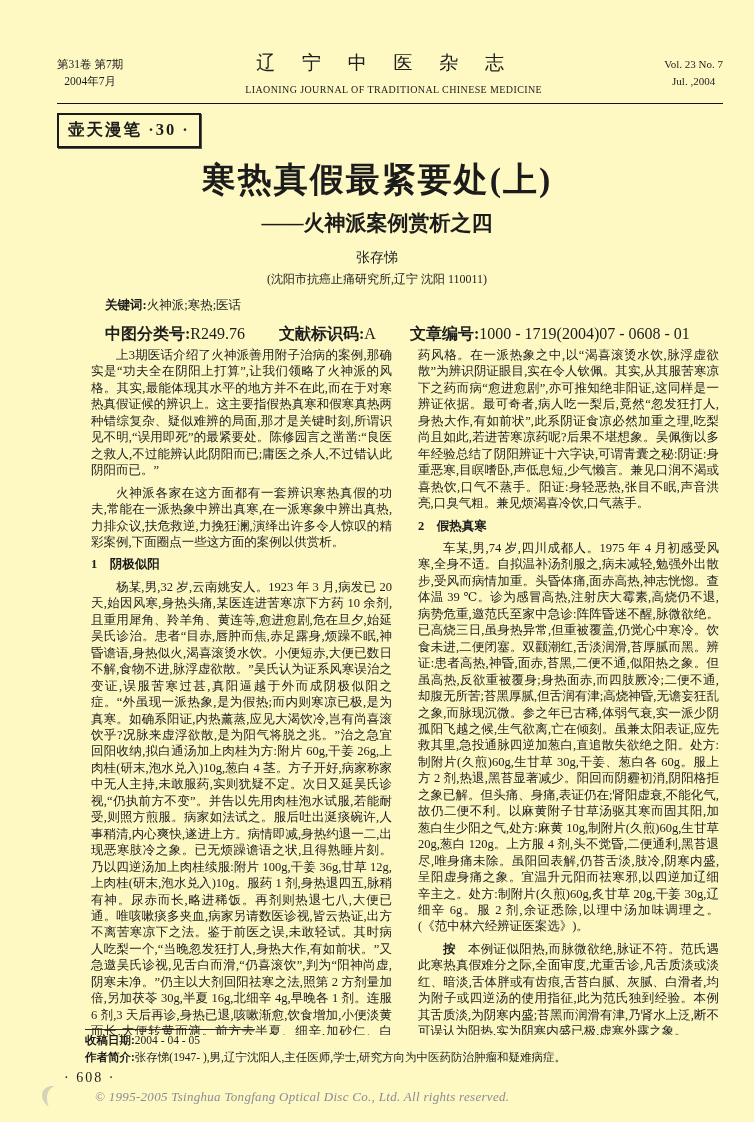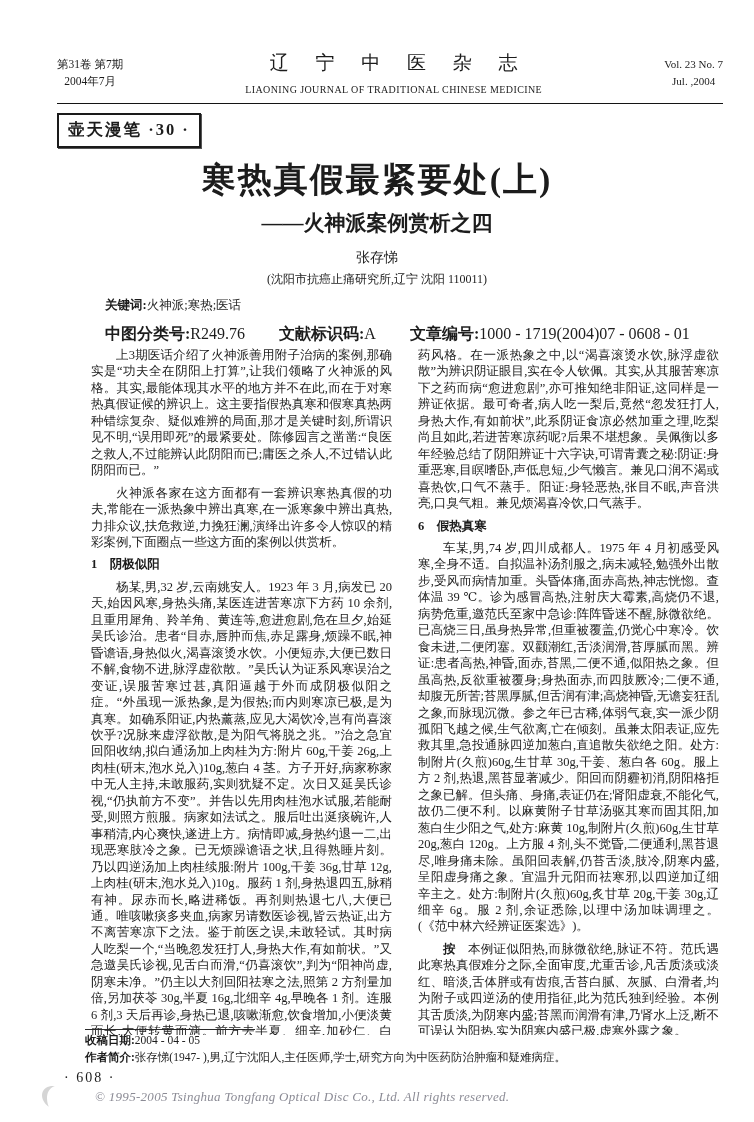--- a/index.html
+++ b/index.html
@@ -1,26 +1,26 @@
 <!DOCTYPE html>
 <html><head>
 <meta charset="utf-8">
 <style>
   * { margin:0; padding:0; box-sizing:border-box; }
   html,body { background:#e8e8e8; }
   .page {
     position:relative; width:754px; height:1122px; margin:0 auto;
-    background:#ffffff; color:#1c1c1c; overflow:hidden;
+    background:#fef9c3; color:#1c1c1c; overflow:hidden;
     font-family:"Liberation Serif","DejaVu Serif",serif;
   }
   
   .masthead { position:absolute; top:50px; left:57px; width:666px;
     display:flex; justify-content:space-between; align-items:center; }
   .mast-left { font-size:11.5px; line-height:17px; text-align:center; white-space:nowrap; }
-  .mast-center { text-align:center; }
+  .mast-center { }
   .journal-cn { font-size:19px; letter-spacing:11px; text-indent:11px; font-weight:500; }
   .journal-en { font-size:10px; letter-spacing:.4px; margin-top:8px; }
   .mast-right { font-size:11px; line-height:17px; text-align:center; white-space:nowrap; }
   .mast-rule { position:absolute; top:103px; left:57px; width:666px; border-top:1.6px solid #141414; }
   
   .badge { position:absolute; top:113px; left:57px; border:2.5px solid #1a1a1a;
     padding:4px 9px 5px; font-size:16.5px; font-weight:600; letter-spacing:2px;
     box-shadow:1px 1px 0 #555; }
   
   .title { position:absolute; top:157px; left:0; width:100%; text-align:center;
@@ -91,21 +91,21 @@
   <div class="columns">
     <div class="col">
       <p class="p-indent">上3期医话介绍了火神派善用附子治病的案例,那确实是“功夫全在阴阳上打算”,让我们领略了火神派的风格。其实,最能体现其水平的地方并不在此,而在于对寒热真假证候的辨识上。这主要指假热真寒和假寒真热两种错综复杂、疑似难辨的局面,那才是关键时刻,所谓识见不明,“误用即死”的最紧要处。陈修园言之凿凿:“良医之救人,不过能辨认此阴阳而已;庸医之杀人,不过错认此阴阳而已。”</p>
       <p class="p-indent">火神派各家在这方面都有一套辨识寒热真假的功夫,常能在一派热象中辨出真寒,在一派寒象中辨出真热,力排众议,扶危救逆,力挽狂澜,演绎出许多令人惊叹的精彩案例,下面圈点一些这方面的案例以供赏析。</p>
       <p class="p-head">1　阴极似阳</p>
       <p class="p-indent">杨某,男,32 岁,云南姚安人。1923 年 3 月,病发已 20 天,始因风寒,身热头痛,某医连进苦寒凉下方药 10 余剂,且重用犀角、羚羊角、黄连等,愈进愈剧,危在旦夕,始延吴氏诊治。患者“目赤,唇肿而焦,赤足露身,烦躁不眠,神昏谵语,身热似火,渴喜滚烫水饮。小便短赤,大便已数日不解,食物不进,脉浮虚欲散。”吴氏认为证系风寒误治之变证,误服苦寒过甚,真阳逼越于外而成阴极似阳之症。“外虽现一派热象,是为假热;而内则寒凉已极,是为真寒。如确系阳证,内热薰蒸,应见大渴饮冷,岂有尚喜滚饮乎?况脉来虚浮欲散,是为阳气将脱之兆。”治之急宜回阳收纳,拟白通汤加上肉桂为方:附片 60g,干姜 26g,上肉桂(研末,泡水兑入)10g,葱白 4 茎。方子开好,病家称家中无人主持,未敢服药,实则犹疑不定。次日又延吴氏诊视,“仍执前方不变”。并告以先用肉桂泡水试服,若能耐受,则照方煎服。病家如法试之。服后吐出涎痰碗许,人事稍清,内心爽快,遂进上方。病情即减,身热约退一二,出现恶寒肢冷之象。已无烦躁谵语之状,且得熟睡片刻。乃以四逆汤加上肉桂续服:附片 100g,干姜 36g,甘草 12g,上肉桂(研末,泡水兑入)10g。服药 1 剂,身热退四五,脉稍有神。尿赤而长,略进稀饭。再剂则热退七八,大便已通。唯咳嗽痰多夹血,病家另请数医诊视,皆云热证,出方不离苦寒凉下之法。鉴于前医之误,未敢轻试。其时病人吃梨一个,“当晚忽发狂打人,身热大作,有如前状。”又急邀吴氏诊视,见舌白而滑,“仍喜滚饮”,判为“阳神尚虚,阴寒未净。”仍主以大剂回阳祛寒之法,照第 2 方剂量加倍,另加茯苓 30g,半夏 16g,北细辛 4g,早晚各 1 剂。连服 6 剂,3 天后再诊,身热已退,咳嗽渐愈,饮食增加,小便淡黄而长,大便转黄而溏。前方去半夏、细辛,加砂仁、白术、黄芪,连进 10 余剂,诸症俱愈。(《吴佩衡医案》)。</p>
       <p class="p-indent"><span class="an">按</span><span>此案既显吴氏辨证准确,独具慧眼,又示其火神用</span></p>
     </div>
     <div class="col">
       <p>药风格。在一派热象之中,以“渴喜滚烫水饮,脉浮虚欲散”为辨识阴证眼目,实在令人钦佩。其实,从其服苦寒凉下之药而病“愈进愈剧”,亦可推知绝非阳证,这同样是一辨证依据。最可奇者,病人吃一梨后,竟然“忽发狂打人,身热大作,有如前状”,此系阴证食凉必然加重之理,吃梨尚且如此,若进苦寒凉药呢?后果不堪想象。吴佩衡以多年经验总结了阴阳辨证十六字诀,可谓青囊之秘:阴证:身重恶寒,目瞑嗜卧,声低息短,少气懒言。兼见口润不渴或喜热饮,口气不蒸手。阳证:身轻恶热,张目不眠,声音洪亮,口臭气粗。兼见烦渴喜冷饮,口气蒸手。</p>
-      <p class="p-head">6　假热真寒</p>
+      <p class="p-head">2　假热真寒</p>
       <p class="p-indent">车某,男,74 岁,四川成都人。1975 年 4 月初感受风寒,全身不适。自拟温补汤剂服之,病未减轻,勉强外出散步,受风而病情加重。头昏体痛,面赤高热,神志恍惚。查体温 39 ℃。诊为感冒高热,注射庆大霉素,高烧仍不退,病势危重,邀范氏至家中急诊:阵阵昏迷不醒,脉微欲绝。已高烧三日,虽身热异常,但重被覆盖,仍觉心中寒冷。饮食未进,二便闭塞。双颧潮红,舌淡润滑,苔厚腻而黑。辨证:患者高热,神昏,面赤,苔黑,二便不通,似阳热之象。但虽高热,反欲重被覆身;身热面赤,而四肢厥冷;二便不通,却腹无所苦;苔黑厚腻,但舌润有津;高烧神昏,无谵妄狂乱之象,而脉现沉微。参之年已古稀,体弱气衰,实一派少阴孤阳飞越之候,生气欲离,亡在倾刻。虽兼太阳表证,应先救其里,急投通脉四逆加葱白,直追散失欲绝之阳。处方:制附片(久煎)60g,生甘草 30g,干姜、葱白各 60g。服上方 2 剂,热退,黑苔显著减少。阳回而阴霾初消,阴阳格拒之象已解。但头痛、身痛,表证仍在;肾阳虚衰,不能化气,故仍二便不利。以麻黄附子甘草汤驱其寒而固其阳,加葱白生少阳之气,处方:麻黄 10g,制附片(久煎)60g,生甘草 20g,葱白 120g。上方服 4 剂,头不觉昏,二便通利,黑苔退尽,唯身痛未除。虽阳回表解,仍苔舌淡,肢冷,阴寒内盛,呈阳虚身痛之象。宜温升元阳而祛寒邪,以四逆加辽细辛主之。处方:制附片(久煎)60g,炙甘草 20g,干姜 30g,辽细辛 6g。服 2 剂,余证悉除,以理中汤加味调理之。(《范中林六经辨证医案选》)。</p>
       <p class="p-indent"><span class="an">按</span><span>本例证似阳热,而脉微欲绝,脉证不符。范氏遇此寒热真假难分之际,全面审度,尤重舌诊,凡舌质淡或淡红、暗淡,舌体胖或有齿痕,舌苔白腻、灰腻、白滑者,均为附子或四逆汤的使用指征,此为范氏独到经验。本例其舌质淡,为阴寒内盛;苔黑而润滑有津,乃肾水上泛,断不可误认为阳热,实为阴寒内盛已极,虚寒外露之象。</span></p>
       <p class="editor-line">编辑:李　立</p>
     </div>
   </div>
 
   <div class="footnote-rule"></div>
   <div class="received">
     <span class="blabel">收稿日期:</span><span>2004 - 04 - 05</span>
   </div>

